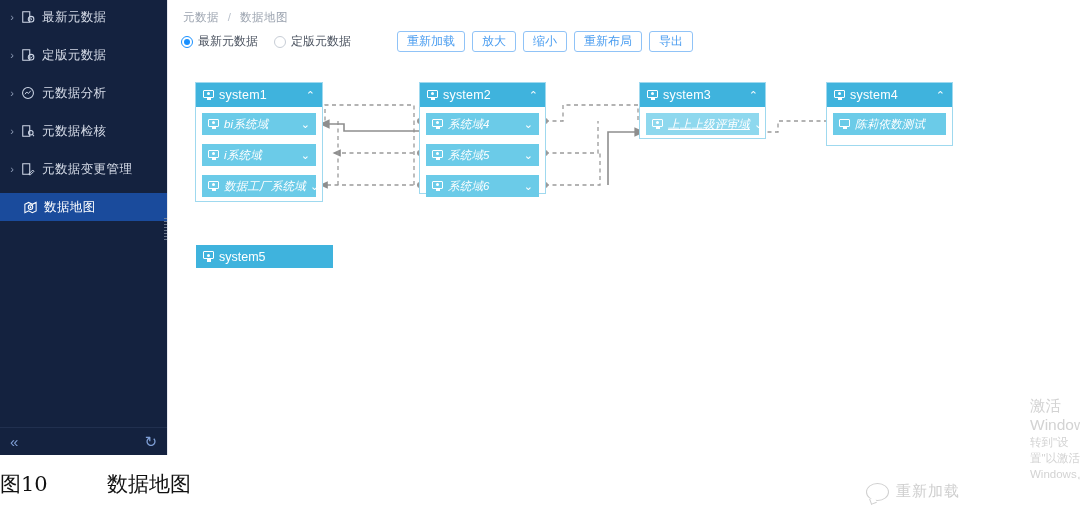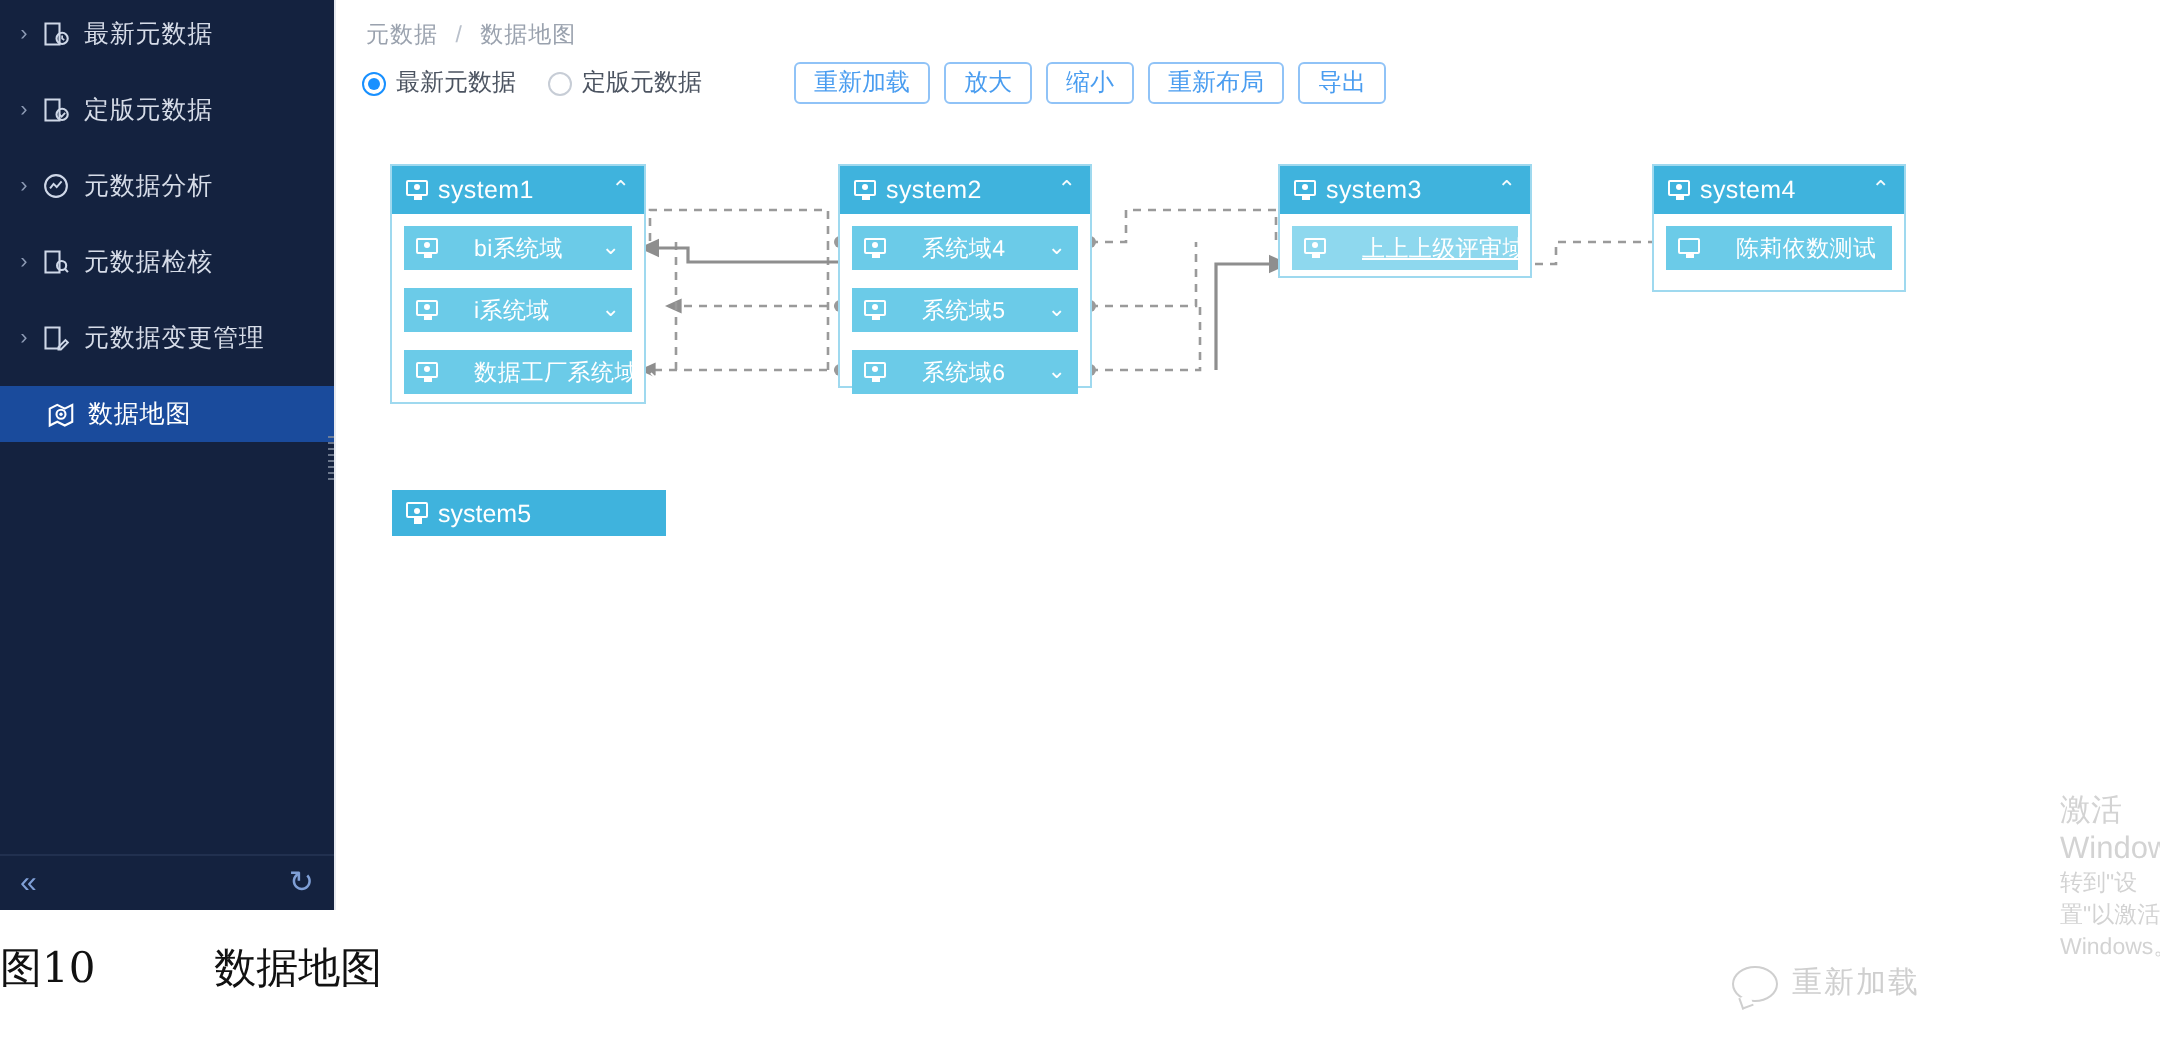--- a/index.html
+++ b/index.html
@@ -88,21 +88,21 @@
   }
   .sys-head .ttl{flex:1;margin-left:5px;letter-spacing:.2px;}
   .sys-head .chev{font-size:11px;opacity:.95;line-height:1;}
   .sys-body{padding:6px;box-sizing:border-box;}
   .subnode{
     height:22px;background:#6bcbe8;display:flex;align-items:center;
     padding:0 6px;box-sizing:border-box;color:#ffffff;font-size:11.5px;
     margin-bottom:9px;position:relative;cursor:pointer;
   }
   .subnode:last-child{margin-bottom:0;}
-  .subnode .slbl{flex:1;margin-left:18px;white-space:nowrap;letter-spacing:.2px;}
+  .subnode .slbl{flex:1;margin-left:5px;white-space:nowrap;letter-spacing:.2px;font-style:italic;}
   .subnode .schev{font-size:11px;line-height:1;margin-left:4px;}
   .subnode.sel{background:#8ed8ee;}
   .subnode.sel .slbl{text-decoration:underline;}
   .simple-node{
     position:absolute;height:23px;background:#3fb3dd;display:flex;align-items:center;
     padding:0 7px;box-sizing:border-box;color:#fff;font-size:12.5px;
   }
   .simple-node .ttl{margin-left:5px;}
   
   .mico{width:11px;height:11px;flex:none;position:relative;display:inline-block;}

